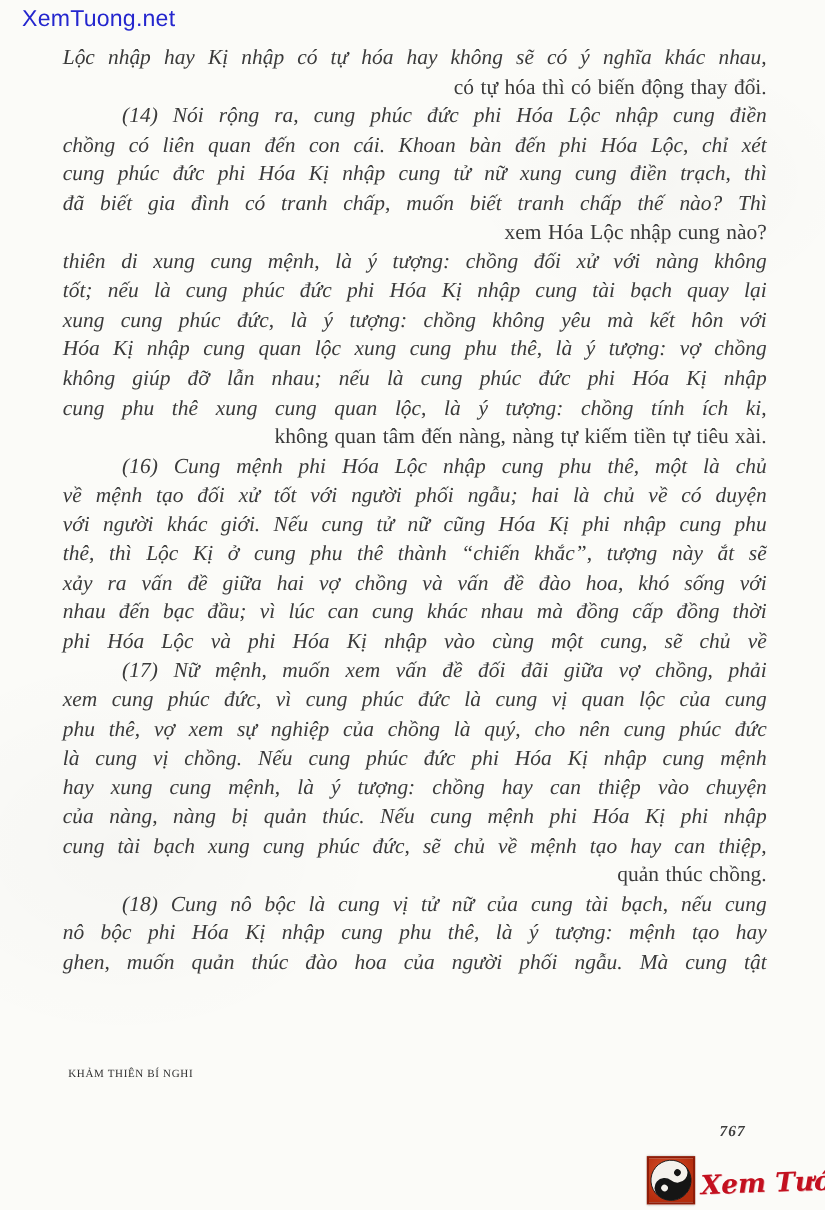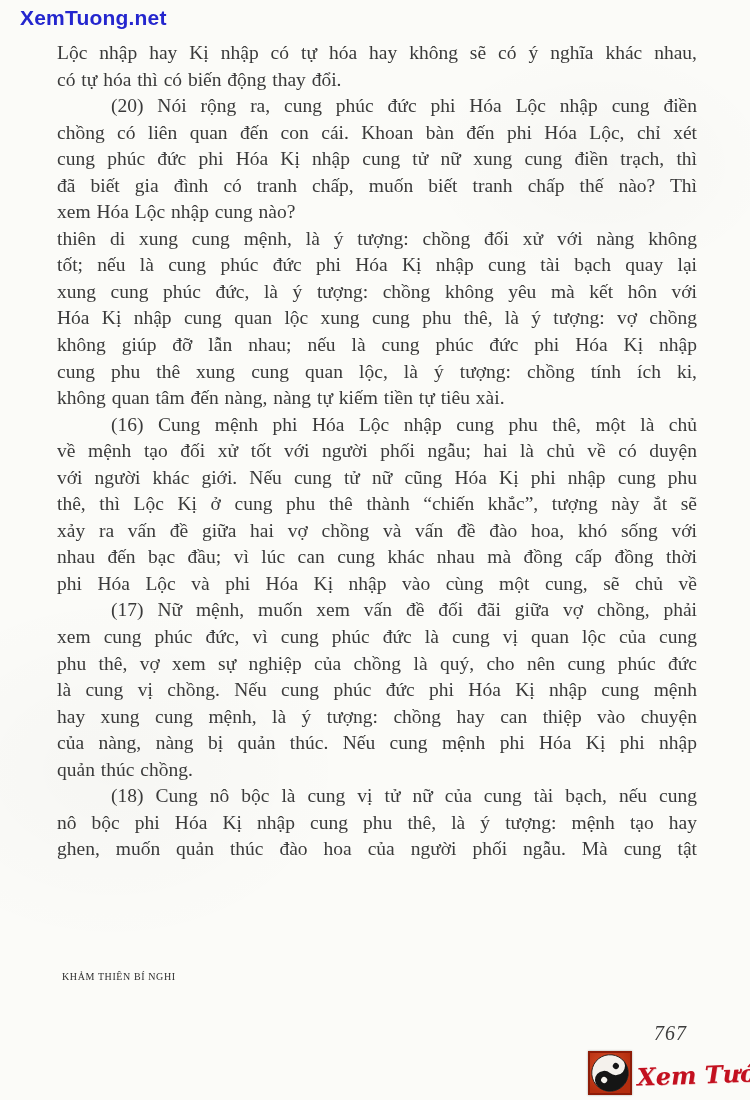--- a/index.html
+++ b/index.html
@@ -7,37 +7,37 @@
     width:750px;height:1100px;position:relative;overflow:hidden;
     background:
       radial-gradient(ellipse 300px 200px at 80% 15%, rgba(0,0,0,0.02), transparent 60%),
       radial-gradient(ellipse 400px 300px at 15% 70%, rgba(0,0,0,0.02), transparent 60%),
       #fbfbf8;
     font-family:"Liberation Serif","DejaVu Serif",serif;
   }
   .watermark-top{
     position:absolute;left:20px;top:6px;
     font-family:"Liberation Sans","DejaVu Sans",sans-serif;
-    font-size:21px;font-weight:700;letter-spacing:0.2px;
+    font-size:21px;font-weight:400;letter-spacing:0.2px;
   }
   .textblock{
     position:absolute;left:57px;top:40px;width:640px;
     font-size:19.5px;line-height:26.55px;color:#3a3a3a;
     word-spacing:1px;
   }
-  .line{min-height:26.55px;white-space:nowrap;}
-  .line.just{white-space:normal;text-align:justify;text-align-last:justify;}
+  .line{min-height:26.55px;white-space:nowrap;text-align:right;}
+  .line.just{white-space:normal;text-align:justify;text-align-last:justify;font-style:italic;}
   .line.indent{text-indent:54px;}
   .footer-title{
     position:absolute;left:62px;top:971px;
     font-size:10px;font-weight:normal;letter-spacing:0.6px;color:#2e2e2e;
   }
   .page-number{
     position:absolute;left:654px;top:1022px;
-    font-size:20px;font-style:italic;font-weight:normal;color:#3c3c3c;
+    font-size:14px;font-style:italic;font-weight:bold;color:#3c3c3c;
     letter-spacing:1px;
   }
   .logo{
     position:absolute;left:588px;top:1048px;width:160px;height:50px;
     display:flex;align-items:center;
   }
   .logo-square{
     width:44px;height:44px;flex:0 0 44px;
     background:radial-gradient(circle at 40% 35%, #d8502a, #b42d0e 75%);
     border:2px solid #8e1c08;box-sizing:border-box;
@@ -54,21 +54,21 @@
   }
 </style>
 </head>
 <body>
 
 <div class="watermark-top" style="color: rgb(36, 38, 206);">XemTuong.net</div>
 
 <div class="textblock" id="textblock">
     <div class="line just">Lộc nhập hay Kị nhập có tự hóa hay không sẽ có ý nghĩa khác nhau,</div>
     <div class="line">có tự hóa thì có biến động thay đổi.</div>
-    <div class="line just indent">(20) Nói rộng ra, cung phúc đức phi Hóa Lộc nhập cung điền</div>
+    <div class="line just indent">(14) Nói rộng ra, cung phúc đức phi Hóa Lộc nhập cung điền</div>
     <div class="line just">chồng có liên quan đến con cái. Khoan bàn đến phi Hóa Lộc, chỉ xét</div>
     <div class="line just">cung phúc đức phi Hóa Kị nhập cung tử nữ xung cung điền trạch, thì</div>
     <div class="line just">đã biết gia đình có tranh chấp, muốn biết tranh chấp thế nào? Thì</div>
     <div class="line">xem Hóa Lộc nhập cung nào?</div>
     <div class="line just">thiên di xung cung mệnh, là ý tượng: chồng đối xử với nàng không</div>
     <div class="line just">tốt; nếu là cung phúc đức phi Hóa Kị nhập cung tài bạch quay lại</div>
     <div class="line just">xung cung phúc đức, là ý tượng: chồng không yêu mà kết hôn với</div>
     <div class="line just">Hóa Kị nhập cung quan lộc xung cung phu thê, là ý tượng: vợ chồng</div>
     <div class="line just">không giúp đỡ lẫn nhau; nếu là cung phúc đức phi Hóa Kị nhập</div>
     <div class="line just">cung phu thê xung cung quan lộc, là ý tượng: chồng tính ích ki,</div>
@@ -79,20 +79,21 @@
     <div class="line just">thê, thì Lộc Kị ở cung phu thê thành “chiến khắc”, tượng này ắt sẽ</div>
     <div class="line just">xảy ra vấn đề giữa hai vợ chồng và vấn đề đào hoa, khó sống với</div>
     <div class="line just">nhau đến bạc đầu; vì lúc can cung khác nhau mà đồng cấp đồng thời</div>
     <div class="line just">phi Hóa Lộc và phi Hóa Kị nhập vào cùng một cung, sẽ chủ về</div>
     <div class="line just indent">(17) Nữ mệnh, muốn xem vấn đề đối đãi giữa vợ chồng, phải</div>
     <div class="line just">xem cung phúc đức, vì cung phúc đức là cung vị quan lộc của cung</div>
     <div class="line just">phu thê, vợ xem sự nghiệp của chồng là quý, cho nên cung phúc đức</div>
     <div class="line just">là cung vị chồng. Nếu cung phúc đức phi Hóa Kị nhập cung mệnh</div>
     <div class="line just">hay xung cung mệnh, là ý tượng: chồng hay can thiệp vào chuyện</div>
     <div class="line just">của nàng, nàng bị quản thúc. Nếu cung mệnh phi Hóa Kị phi nhập</div>
+    <div class="line just">cung tài bạch xung cung phúc đức, sẽ chủ về mệnh tạo hay can thiệp,</div>
     <div class="line">quản thúc chồng.</div>
     <div class="line just indent">(18) Cung nô bộc là cung vị tử nữ của cung tài bạch, nếu cung</div>
     <div class="line just">nô bộc phi Hóa Kị nhập cung phu thê, là ý tượng: mệnh tạo hay</div>
     <div class="line just">ghen, muốn quản thúc đào hoa của người phối ngẫu. Mà cung tật</div>
   </div>
 
 <div class="footer-title">KHẢM THIÊN BÍ NGHI</div>
 
 <div class="page-number">767</div>
 

